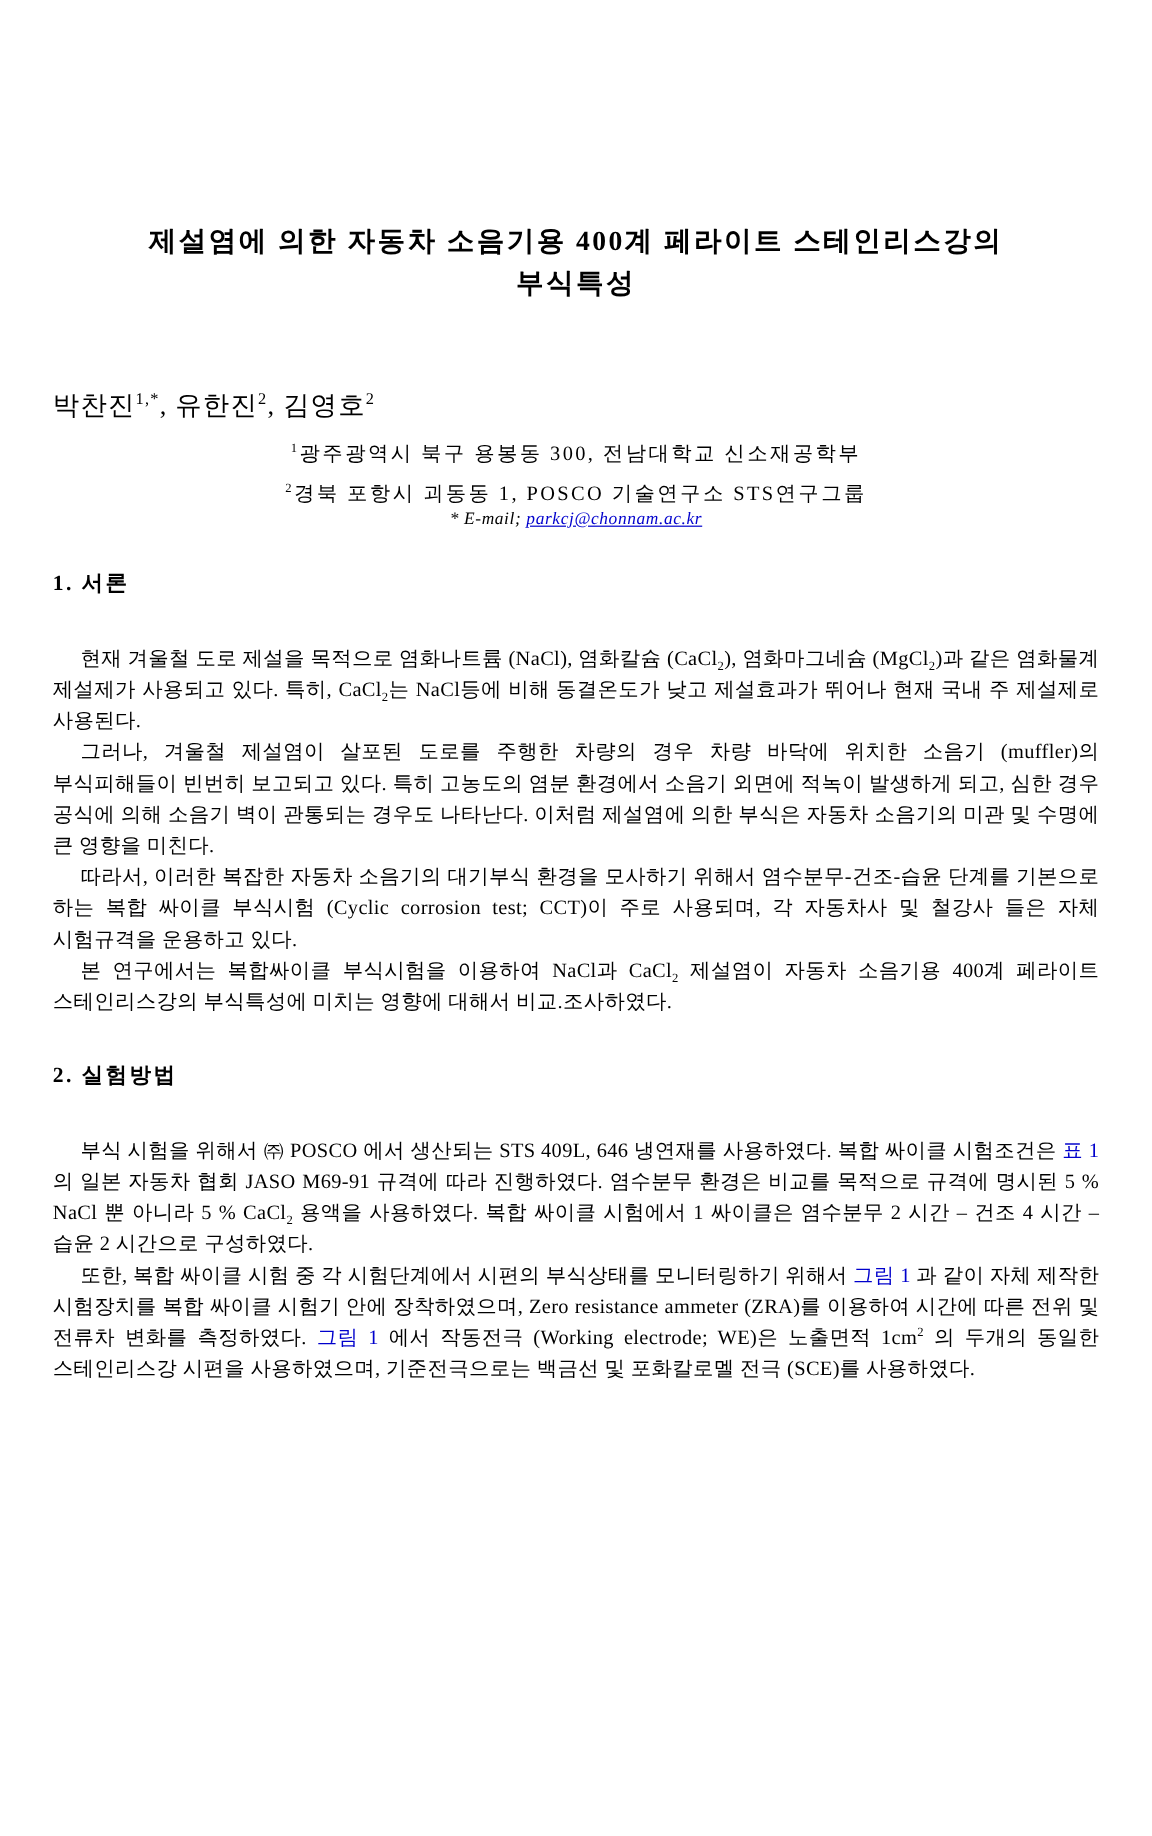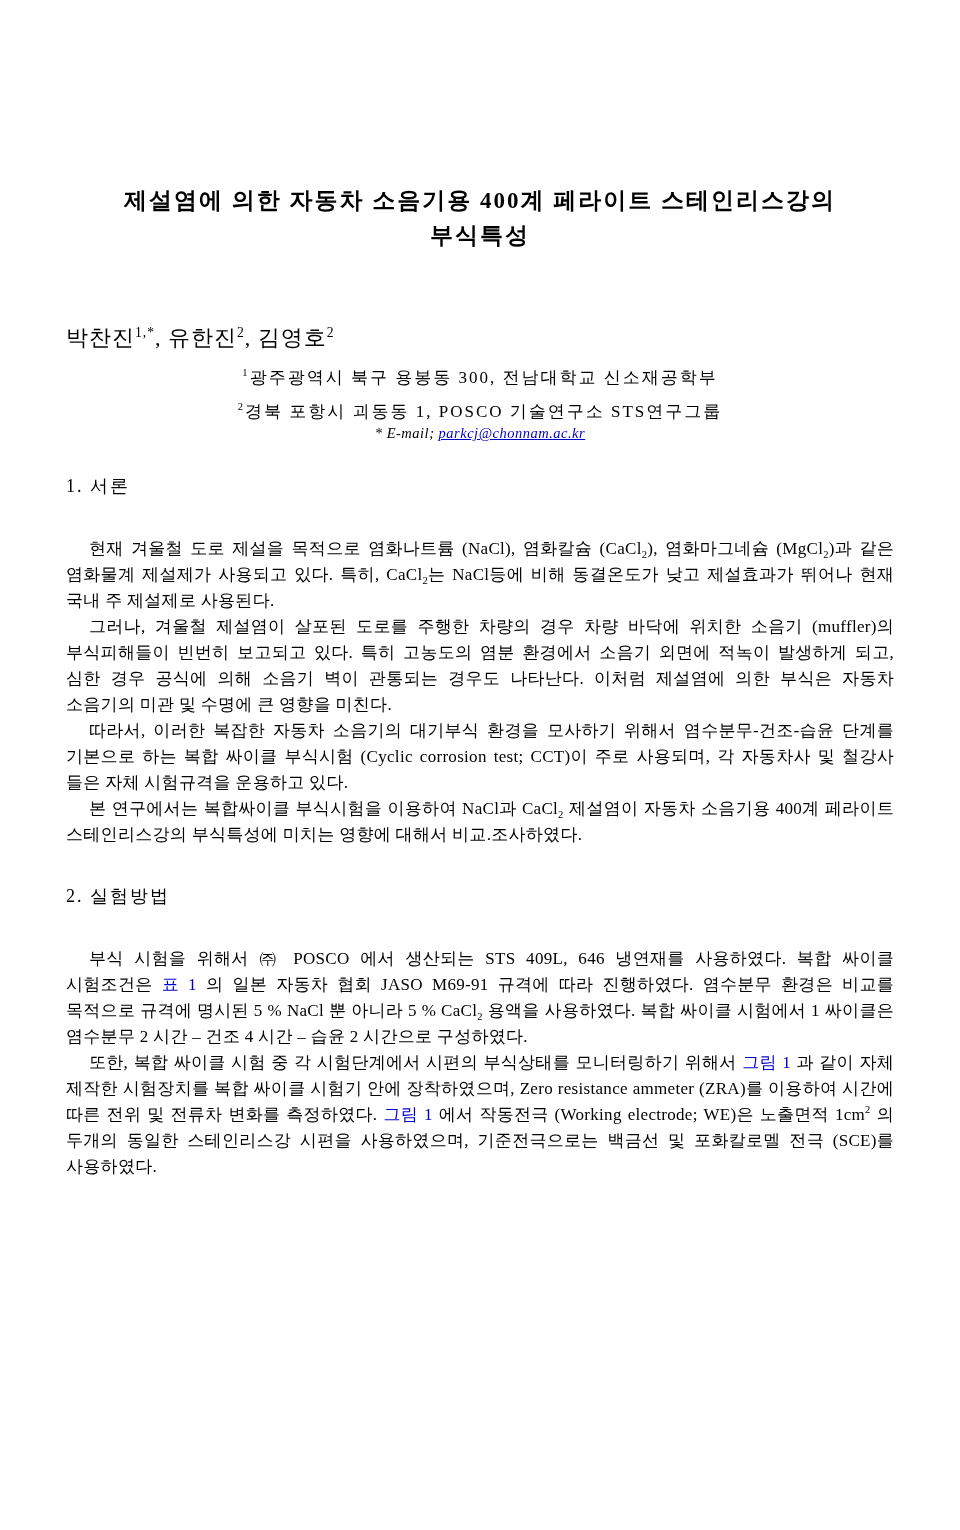--- a/index.html
+++ b/index.html
@@ -4,21 +4,21 @@
 <style>
   * { box-sizing: border-box; }
   html, body { margin: 0; padding: 0; }
   body {
     width: 960px; height: 1530px;
     background: #ffffff;
     color: #000000;
     font-family: "Liberation Serif", "DejaVu Serif", serif;
     overflow: hidden;
   }
-  .page { width: 960px; height: 1530px; padding: 0 66px; }
+  .page { width: 960px; height: 1530px; padding: 0 44px; }
 
   .title {
     margin: 0; padding-top: 183px;
     text-align: center;
     font-size: 23px; font-weight: 700;
     line-height: 35px; letter-spacing: 2px;
   }
 
   .byline {
     margin-top: 70px;
@@ -39,21 +39,21 @@
   }
 
   sup { font-size: 0.62em; line-height: 0; }
   sub { font-size: 0.62em; line-height: 0; }
 
   .link { color: #0000cc; }
   .email-line .link { text-decoration: underline; }
 
   .section-heading {
     margin: 32px 0 38px 0;
-    font-size: 18px; font-weight: 400;
+    font-size: 18px; font-weight: 700;
     letter-spacing: 2px;
   }
   .section-heading.second { margin-top: 36px; }
 
   .body-para {
     margin: 0;
     font-size: 17px;
     line-height: 26px;
     text-align: justify;
     text-indent: 23px;

